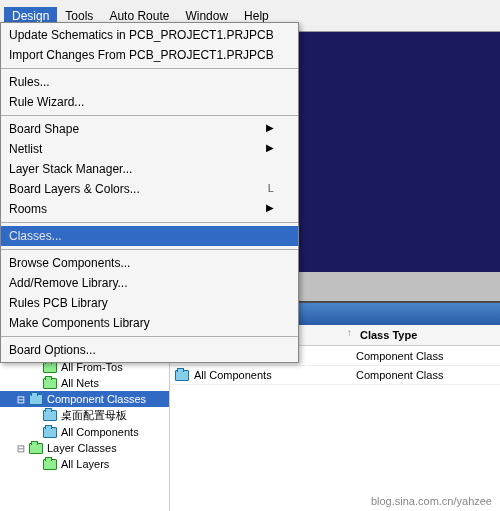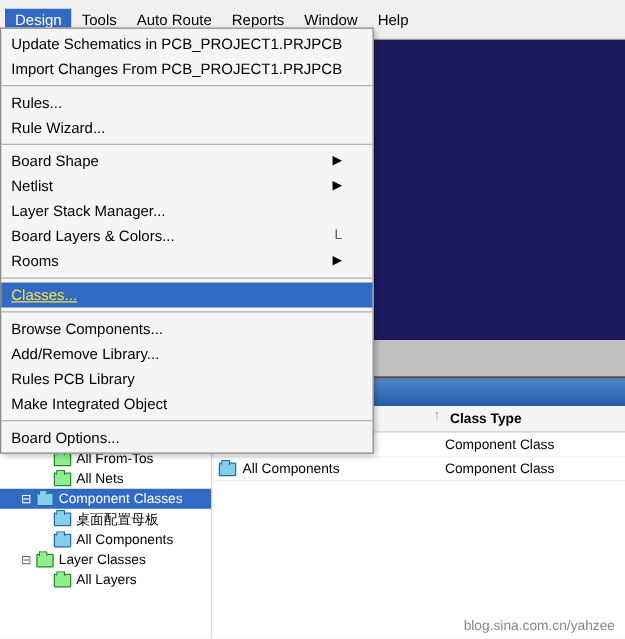--- a/index.html
+++ b/index.html
@@ -61,22 +61,21 @@
       justify-content: space-between;
       white-space: nowrap;
       position: relative;
     }
     .dropdown-menu-item:hover, .dropdown-menu-item.highlighted {
       background: #316ac5;
       color: #fff;
     }
     .dropdown-menu-item.highlighted {
       background: #316ac5;
-      color: #fde047;
-      text-decoration: underline;
+      color: #e5e5e5;
     }
 
     .dropdown-separator {
       border-top: 1px solid #b0b0b0;
       margin: 3px 0;
     }
 
     .submenu-arrow {
       font-size: 10px;
       margin-left: 10px;
@@ -274,21 +273,20 @@
       z-index: 1;
     }
   </style>
 </head>
 <body>
 
 <div class="menubar">
   <span class="menu-item active">Design</span>
   <span class="menu-item">Tools</span>
   <span class="menu-item">Auto Route</span>
-  <span class="menu-item">Reports</span>
   <span class="menu-item">Window</span>
   <span class="menu-item">Help</span>
 </div>
 
 <div class="pcb-bg"></div>
 
 <div class="dropdown-overlay">
   <div class="dropdown-menu">
     <div class="dropdown-menu-item">
       <span>Update Schematics in PCB_PROJECT1.PRJPCB</span>
@@ -331,21 +329,21 @@
     <div class="dropdown-menu-item">
       <span>Browse Components...</span>
     </div>
     <div class="dropdown-menu-item">
       <span>Add/Remove Library...</span>
     </div>
     <div class="dropdown-menu-item">
       <span>Rules PCB Library</span>
     </div>
     <div class="dropdown-menu-item">
-      <span>Make Integrated Object</span>
+      <span>Make Components Library</span>
     </div>
     <div class="dropdown-separator"></div>
     <div class="dropdown-menu-item">
       <span>Board Options...</span>
     </div>
   </div>
 </div>
 
 <div class="object-class-explorer">
   <div class="explorer-titlebar">

